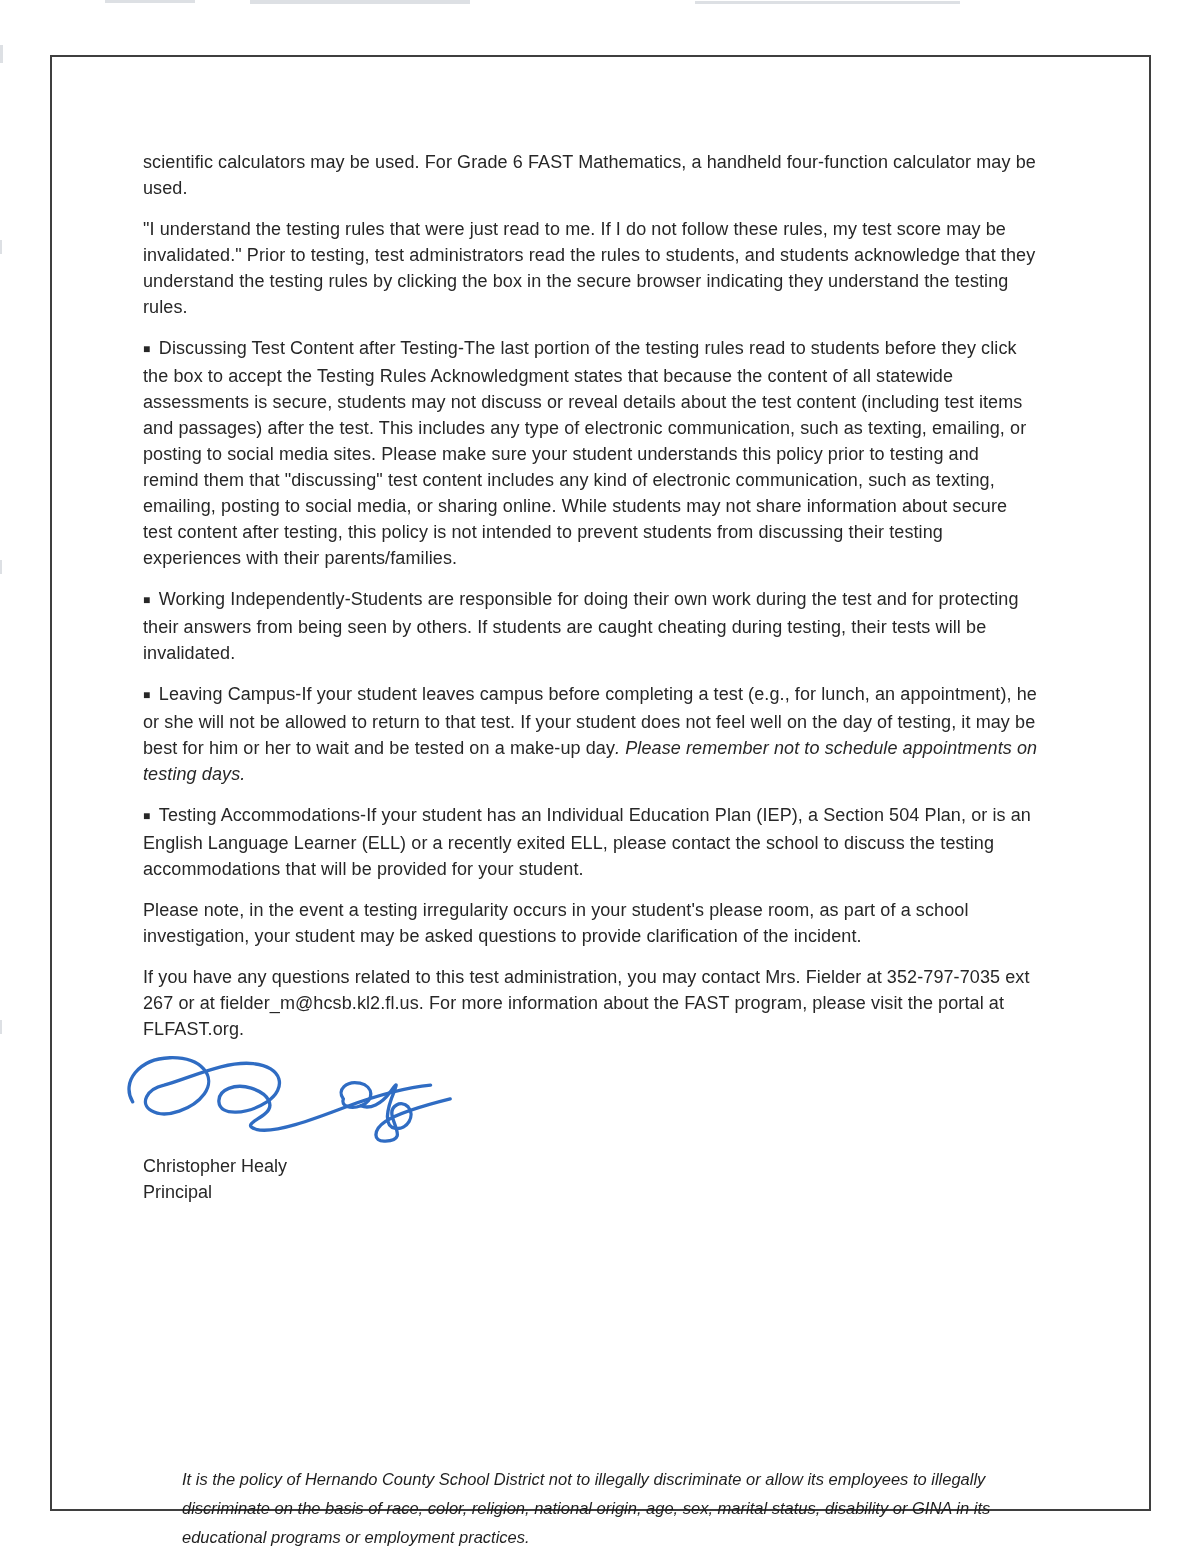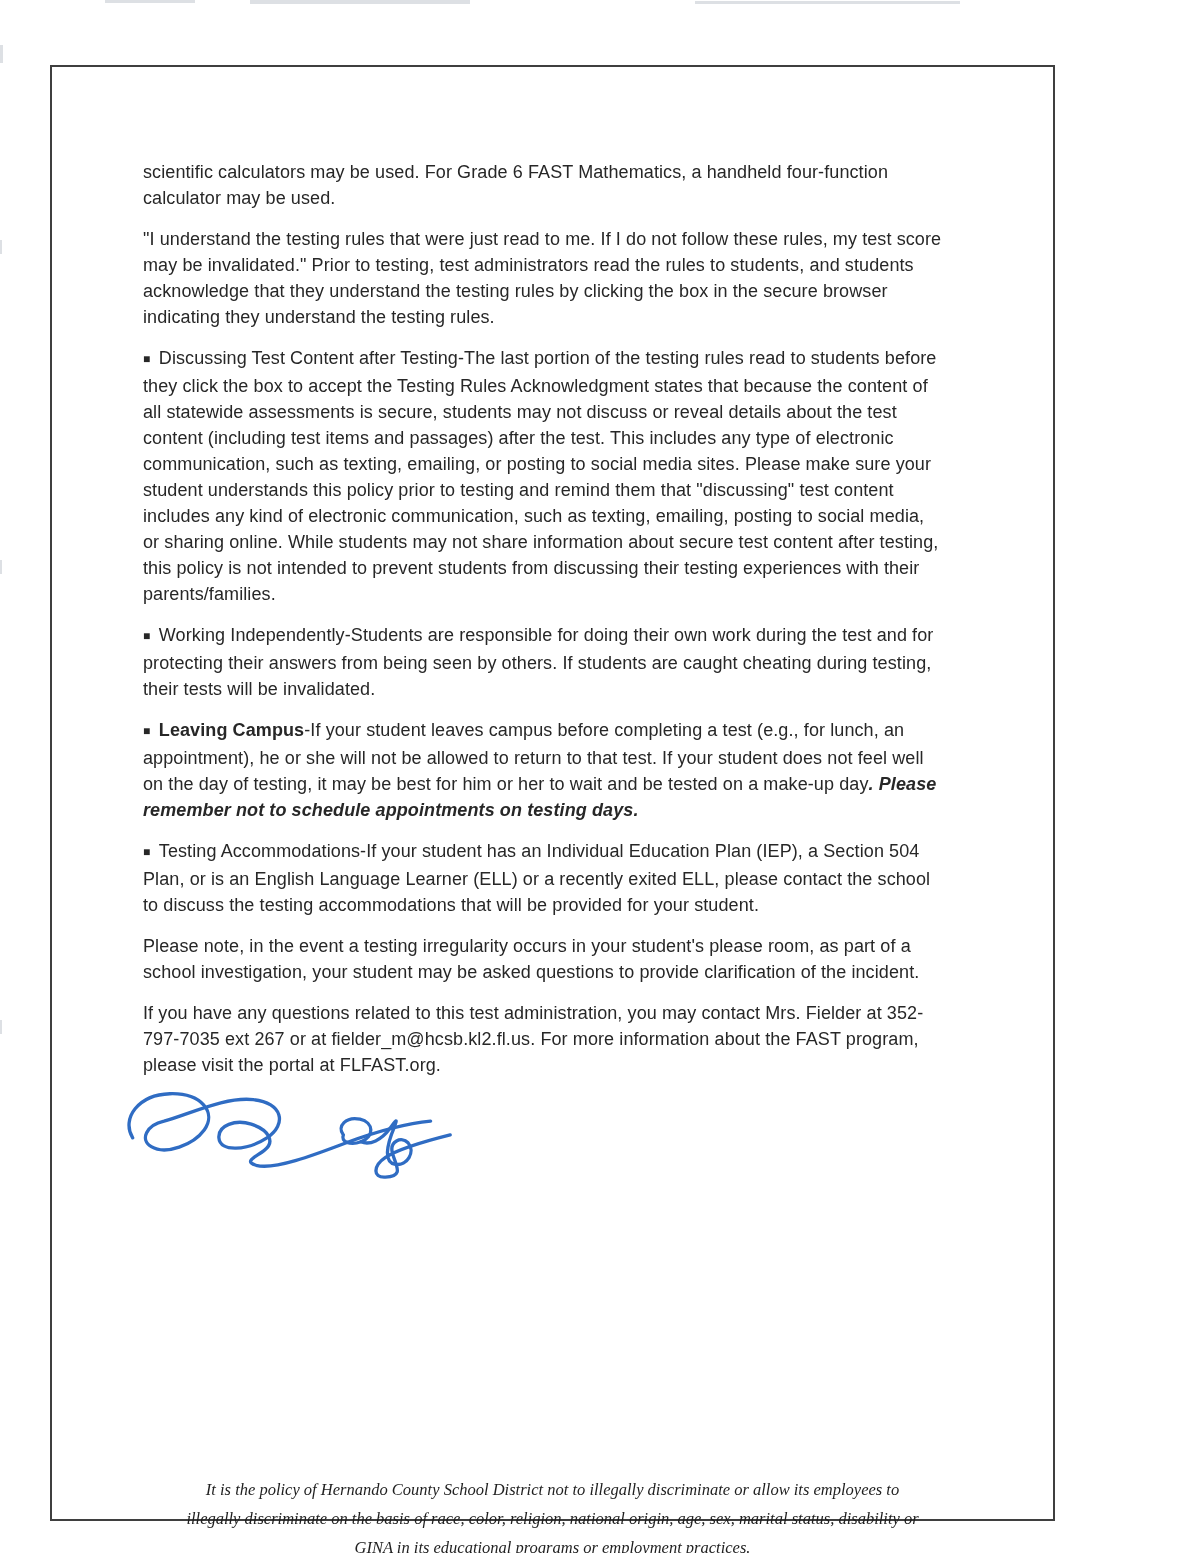--- a/index.html
+++ b/index.html
@@ -17,43 +17,43 @@
     overflow: hidden;
   }
   .scan-artifact {
     position: absolute;
     background: #ced3d8;
     opacity: 0.7;
   }
   .page-border {
     position: absolute;
     left: 50px;
-    top: 65px;
-    width: 1005px;
+    top: 55px;
+    width: 1101px;
     height: 1456px;
     border: 2px solid #3f3f3f;
     background: #ffffff;
     box-sizing: border-box;
   }
   .content {
     padding: 92px 110px 0 91px;
   }
   p.para {
     font-size: 18px;
     line-height: 26px;
     margin: 0 0 15px 0;
     letter-spacing: 0.1px;
   }
   .bullet-marker {
     font-size: 12px;
     padding-right: 5px;
     position: relative;
     top: -1px;
   }
-  .b { font-weight: bold; }
+  .b { font-weight: normal; }
   .i { font-style: italic; }
   .closing {
     font-size: 18px;
     line-height: 26px;
     margin: 15px 0 0 0;
   }
   .signature-block {
     margin: -12px 0 0 -30px;
     width: 350px;
     height: 98px;
@@ -61,26 +61,25 @@
   .signer {
     font-size: 18px;
     line-height: 26px;
     margin-top: 10px;
   }
   .footer-note {
     position: absolute;
     left: 130px;
     right: 130px;
     top: 1408px;
-    text-align: center;
+    text-align: left;
     font-style: italic;
     font-size: 16.5px;
     line-height: 29px;
     color: #1f1f1f;
-    font-family: Liberation Serif, serif;
   }
 </style>
 </head>
 <body>
 
 <div class="scan-artifact" style="left:105px; top:0; width:90px; height:3px;"></div>
 <div class="scan-artifact" style="left:250px; top:0; width:220px; height:4px;"></div>
 <div class="scan-artifact" style="left:695px; top:1px; width:265px; height:3px;"></div>
 <div class="scan-artifact" style="left:0; top:45px; width:3px; height:18px;"></div>
 <div class="scan-artifact" style="left:0; top:240px; width:2px; height:14px;"></div>
@@ -103,17 +102,21 @@
 
 
     <div class="signature-block">
       <svg width="350" height="98" viewBox="0 0 345 100" fill="none">
         <path stroke="#2f6cc3" stroke-width="3.4" stroke-linecap="round" stroke-linejoin="round" fill="none" d="M 14 58 C 2 38 20 14 52 13 C 84 12 100 32 87 50 C 76 65 48 76 33 67 C 21 60 28 45 46 41 C 74 33 108 16 137 19 C 167 22 172 44 151 58 C 131 71 103 73 102 58 C 101 45 119 39 135 44 C 153 50 160 62 148 71 C 139 78 127 82 140 86 C 158 91 198 76 232 63 C 262 52 296 43 318 41"></path>
         <path stroke="#2f6cc3" stroke-width="3.4" stroke-linecap="round" stroke-linejoin="round" fill="none" d="M 229 55 C 222 46 232 36 246 39 C 260 42 261 57 247 62 C 236 66 226 62 229 55"></path>
         <path stroke="#2f6cc3" stroke-width="3.4" stroke-linecap="round" stroke-linejoin="round" fill="none" d="M 247 62 C 256 66 268 60 276 49 C 282 41 285 36 281 47 C 273 66 270 83 282 85 C 294 87 303 72 295 63 C 288 56 276 62 279 73 C 282 86 292 97 272 98 C 258 99 260 86 272 78 C 284 70 310 62 338 55"></path>
       </svg>
     </div>
 
+    <div class="signer">
+      <div>Christopher Healy</div>
+      <div>Principal</div>
+    </div>
 
   </div>
 
   <div class="footer-note">It is the policy of Hernando County School District not to illegally discriminate or allow its employees to illegally discriminate on the basis of race, color, religion, national origin, age, sex, marital status, disability or GINA in its educational programs or employment practices.</div>
 </div>
 
 </body></html>

